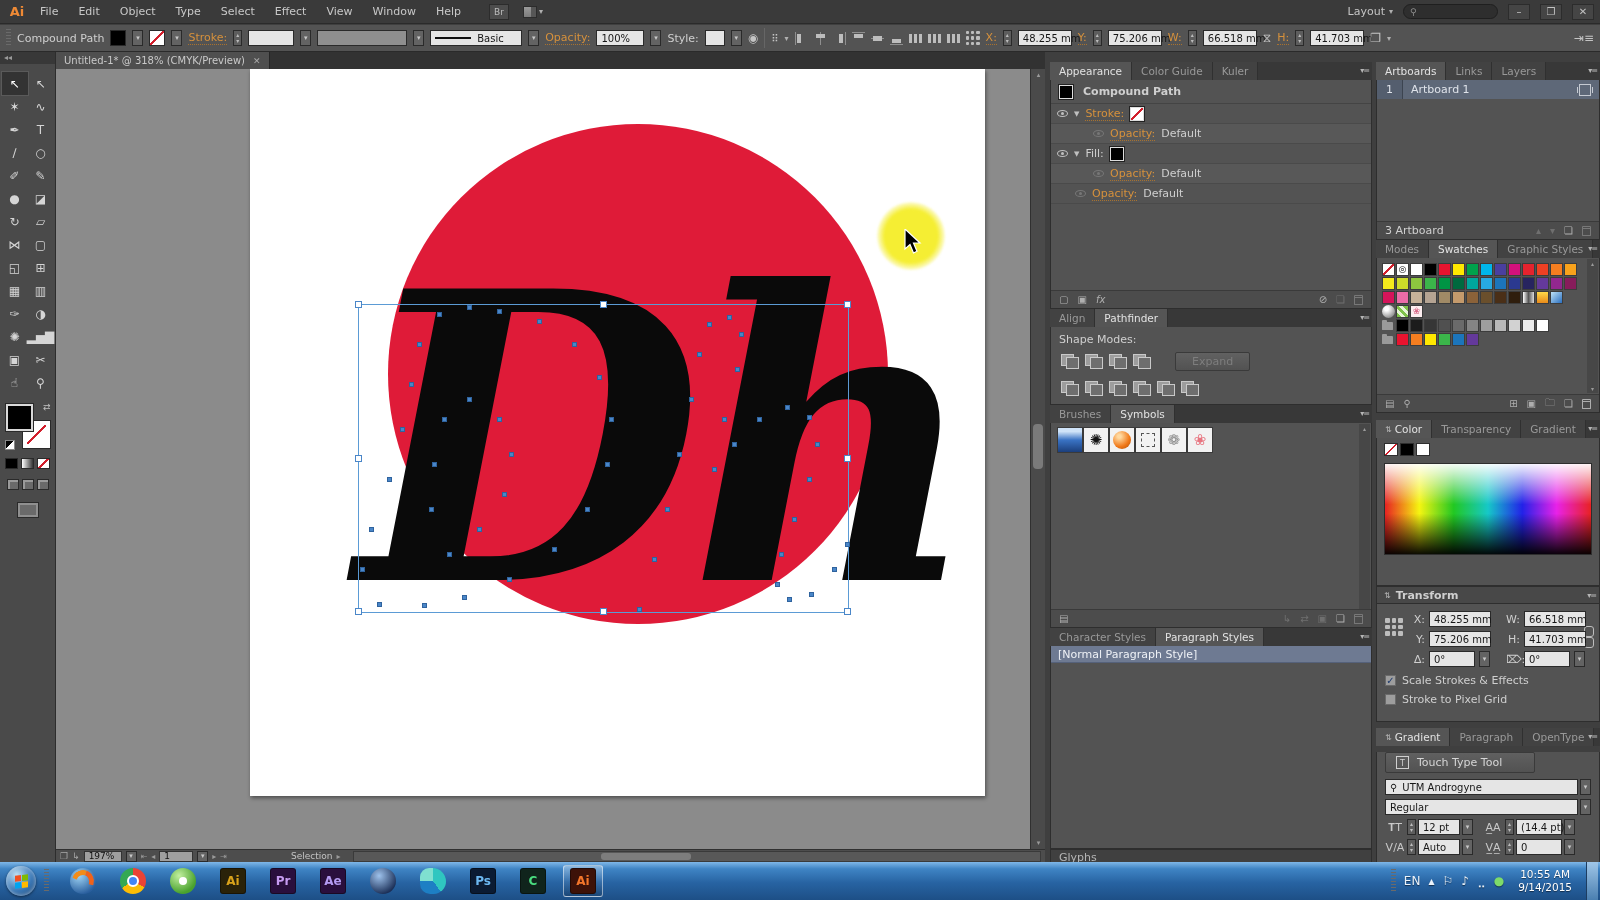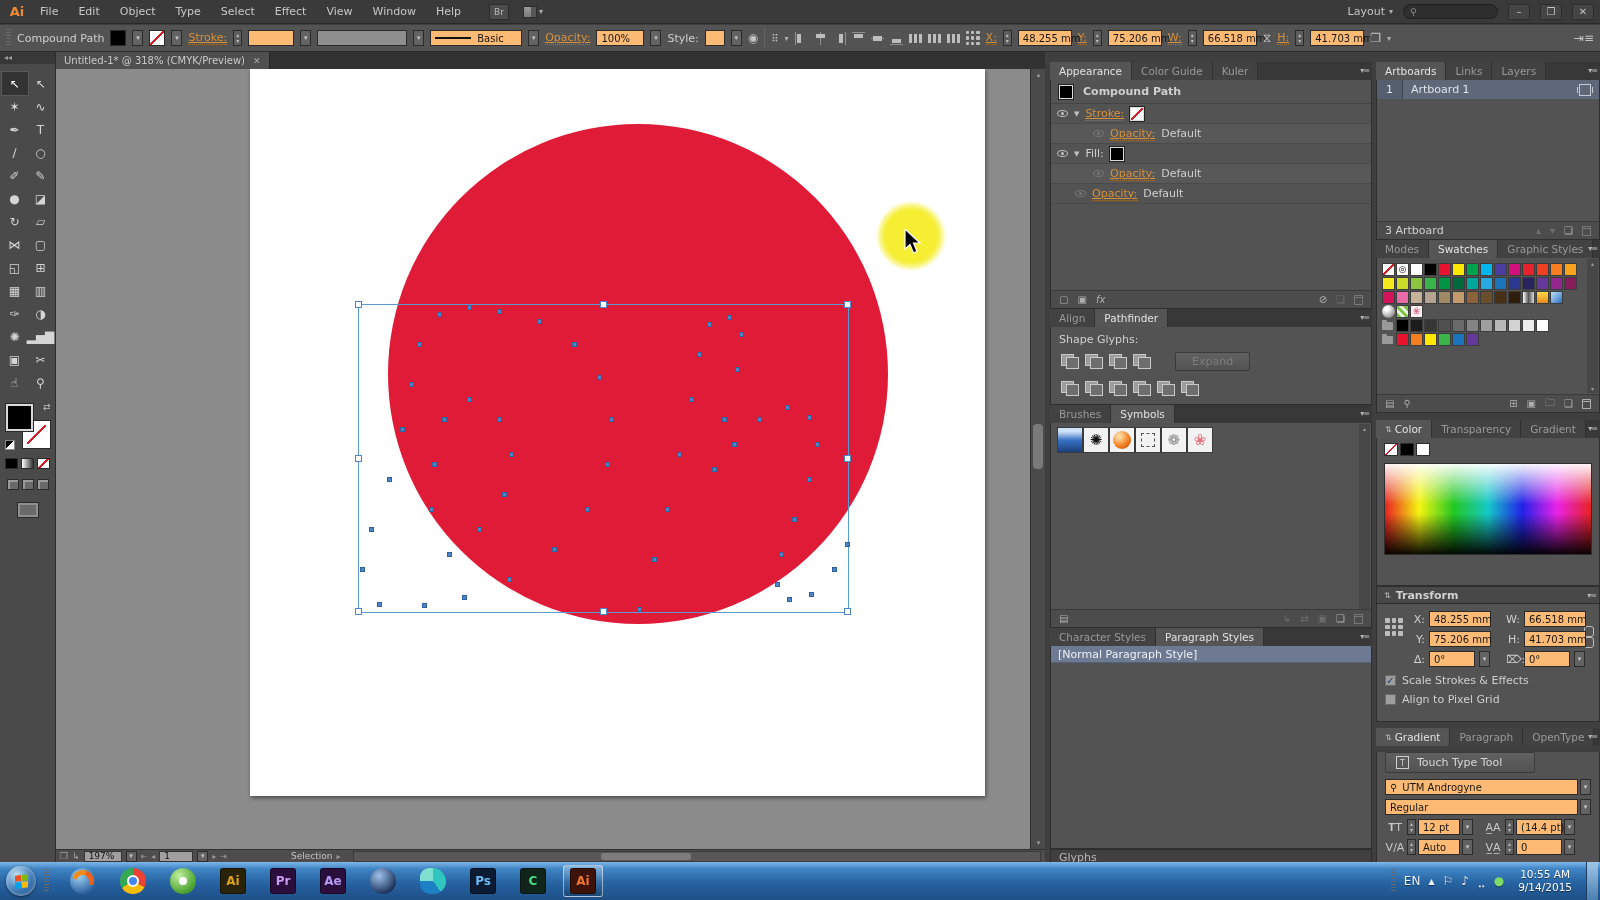--- a/index.html
+++ b/index.html
@@ -18,26 +18,26 @@
   #titlebar-right { margin-left:auto; display:flex; align-items:center; gap:10px; padding-right:6px; }
   #layout-switch { display:flex; align-items:center; gap:4px; color:#c4c4c4; }
   #cs-search { width:95px; height:15px; background:#2e2e2e; border:1px solid #1f1f1f; border-radius:8px; color:#8f8f8f; font-size:9px; display:flex; align-items:center; padding:0 6px; gap:4px; }
   .win-btn { width:22px; height:16px; display:flex; align-items:center; justify-content:center; color:#c2c2c2; font-size:10px; background:#454545; border:1px solid #2c2c2c; }
   .caret { font-size:8px; color:#b0b0b0; }
 
   
   #controlbar { position:absolute; left:0; top:25px; width:1600px; height:27px; background:#535353; border-bottom:1px solid #2a2a2a; display:flex; align-items:center; gap:6px; padding:0 6px; }
   .grip { width:5px; height:18px; background:repeating-linear-gradient(#6a6a6a 0 1px,transparent 1px 3px); }
   .cb-label { color:#cfcfcf; white-space:nowrap; }
-  .hlink { color:#d6913c; border-bottom:1px dotted #a8722f; white-space:nowrap;text-decoration:underline; }
+  .hlink { color:#d6913c; border-bottom:1px dotted #a8722f; white-space:nowrap; }
   .swatch-btn { width:16px; height:16px; border:1px solid #2a2a2a; background:#000; }
   .swatch-none { background:linear-gradient(135deg,#fff 44%,#d21f2c 44%,#d21f2c 56%,#fff 56%); }
   .dd { width:11px; height:16px; background:#636363; border:1px solid #2a2a2a; color:#c8c8c8; font-size:7px; display:flex; align-items:center; justify-content:center; }
   .stepper { width:9px; height:16px; background:#5d5d5d; border:1px solid #2a2a2a; color:#bbb; font-size:6px; display:flex; flex-direction:column; align-items:center; justify-content:center; line-height:6px; }
-  .field { height:16px; background:#fdba74; border:1px solid #2a2a2a; color:#161616; font-size:10px; display:flex; align-items:center; padding:0 4px; white-space:nowrap; }
+  .field { height:16px; background:#e5e5e5; border:1px solid #2a2a2a; color:#161616; font-size:10px; display:flex; align-items:center; padding:0 4px; white-space:nowrap; }
   .field.small { width:54px; }
   .brush-line { width:36px; height:2px; background:#111; }
   .sep { width:1px; height:20px; background:#3a3a3a; border-right:1px solid #666; }
   .ai-icon { color:#c4c4c4; font-size:12px; }
   .al-icon { width:13px; height:13px; position:relative; background:
       linear-gradient(#bdbdbd,#bdbdbd) no-repeat 2px 2px/4px 9px,
       linear-gradient(#8f8f8f,#8f8f8f) no-repeat 0 0/1px 13px; }
   .al-icon.c  { background:linear-gradient(#bdbdbd,#bdbdbd) no-repeat 2px 2px/9px 4px, linear-gradient(#8f8f8f,#8f8f8f) no-repeat 6px 0/1px 13px; }
   .al-icon.r  { background:linear-gradient(#bdbdbd,#bdbdbd) no-repeat 6px 2px/4px 9px, linear-gradient(#8f8f8f,#8f8f8f) no-repeat 12px 0/1px 13px; }
   .al-icon.t  { background:linear-gradient(#bdbdbd,#bdbdbd) no-repeat 2px 2px/9px 4px, linear-gradient(#8f8f8f,#8f8f8f) no-repeat 0 0/13px 1px; }
@@ -459,20 +459,21 @@
   <div id="docarea">
     <div id="tabbar">
       <div id="doc-tab">
         <span>Untitled-1* @ 318% (CMYK/Preview)</span>
         <span class="close">✕</span>
       </div>
     </div>
     <div id="canvas">
       <div id="artboard"></div>
       <div id="red-circle" style="background: rgb(223, 27, 56);"></div>
+      <div id="artwork-text">Dh</div>
       <div id="yellow-circle" style="background: radial-gradient(circle, rgb(245, 238, 51) 55%, rgba(245, 238, 51, 0) 75%);"></div>
       <div id="sel-box" style="left: 302px; top: 235px; width: 491px; height: 309px;">
           <div class="bbox-handle" style="left: 0%; top: 0%;"></div>
           <div class="bbox-handle" style="left: 50%; top: 0%;"></div>
           <div class="bbox-handle" style="left: 100%; top: 0%;"></div>
           <div class="bbox-handle" style="left: 0%; top: 50%;"></div>
           <div class="bbox-handle" style="left: 100%; top: 50%;"></div>
           <div class="bbox-handle" style="left: 0%; top: 100%;"></div>
           <div class="bbox-handle" style="left: 50%; top: 100%;"></div>
           <div class="bbox-handle" style="left: 100%; top: 100%;"></div>
@@ -628,21 +629,21 @@
       <div class="tabbar-p" id="pathfinder-tabs">
           <div class="tab">
             <span>Align</span>
           </div>
           <div class="tab active">
             <span>Pathfinder</span>
           </div>
           <span class="flyout">▾≡</span>
         </div>
       <div class="panel-body">
-        <div class="pfd-label">Shape Glyphs:</div>
+        <div class="pfd-label">Shape Modes:</div>
         <div class="pfd-icons" id="shape-mode-icons">
           <div class="pfi"></div>
             <div class="pfi"></div>
             <div class="pfi"></div>
             <div class="pfi"></div>
             <span class="btn dim" style="margin-left:18px">Expand</span>
         </div>
         <div class="pfd-icons" id="pathfinder-icons">
             <div class="pfi"></div>
             <div class="pfi"></div>
@@ -934,21 +935,21 @@
             <div class="dd">▾</div>
           </div>
         </div>
         <div id="tf-checkboxes">
             <div class="cb-row">
               <span class="cb-box">✓</span>
               <span>Scale Strokes &amp; Effects</span>
             </div>
             <div class="cb-row">
               <span class="cb-box un">✓</span>
-              <span>Align to Pixel Grid</span>
+              <span>Stroke to Pixel Grid</span>
             </div>
           </div>
       </div>
 
       <div style="height:6px"></div>
       <div class="tabbar-p" id="character-tabs">
           <div class="tab active">
             <span class="expander">⇅</span>
             <span>Gradient</span>
           </div>

